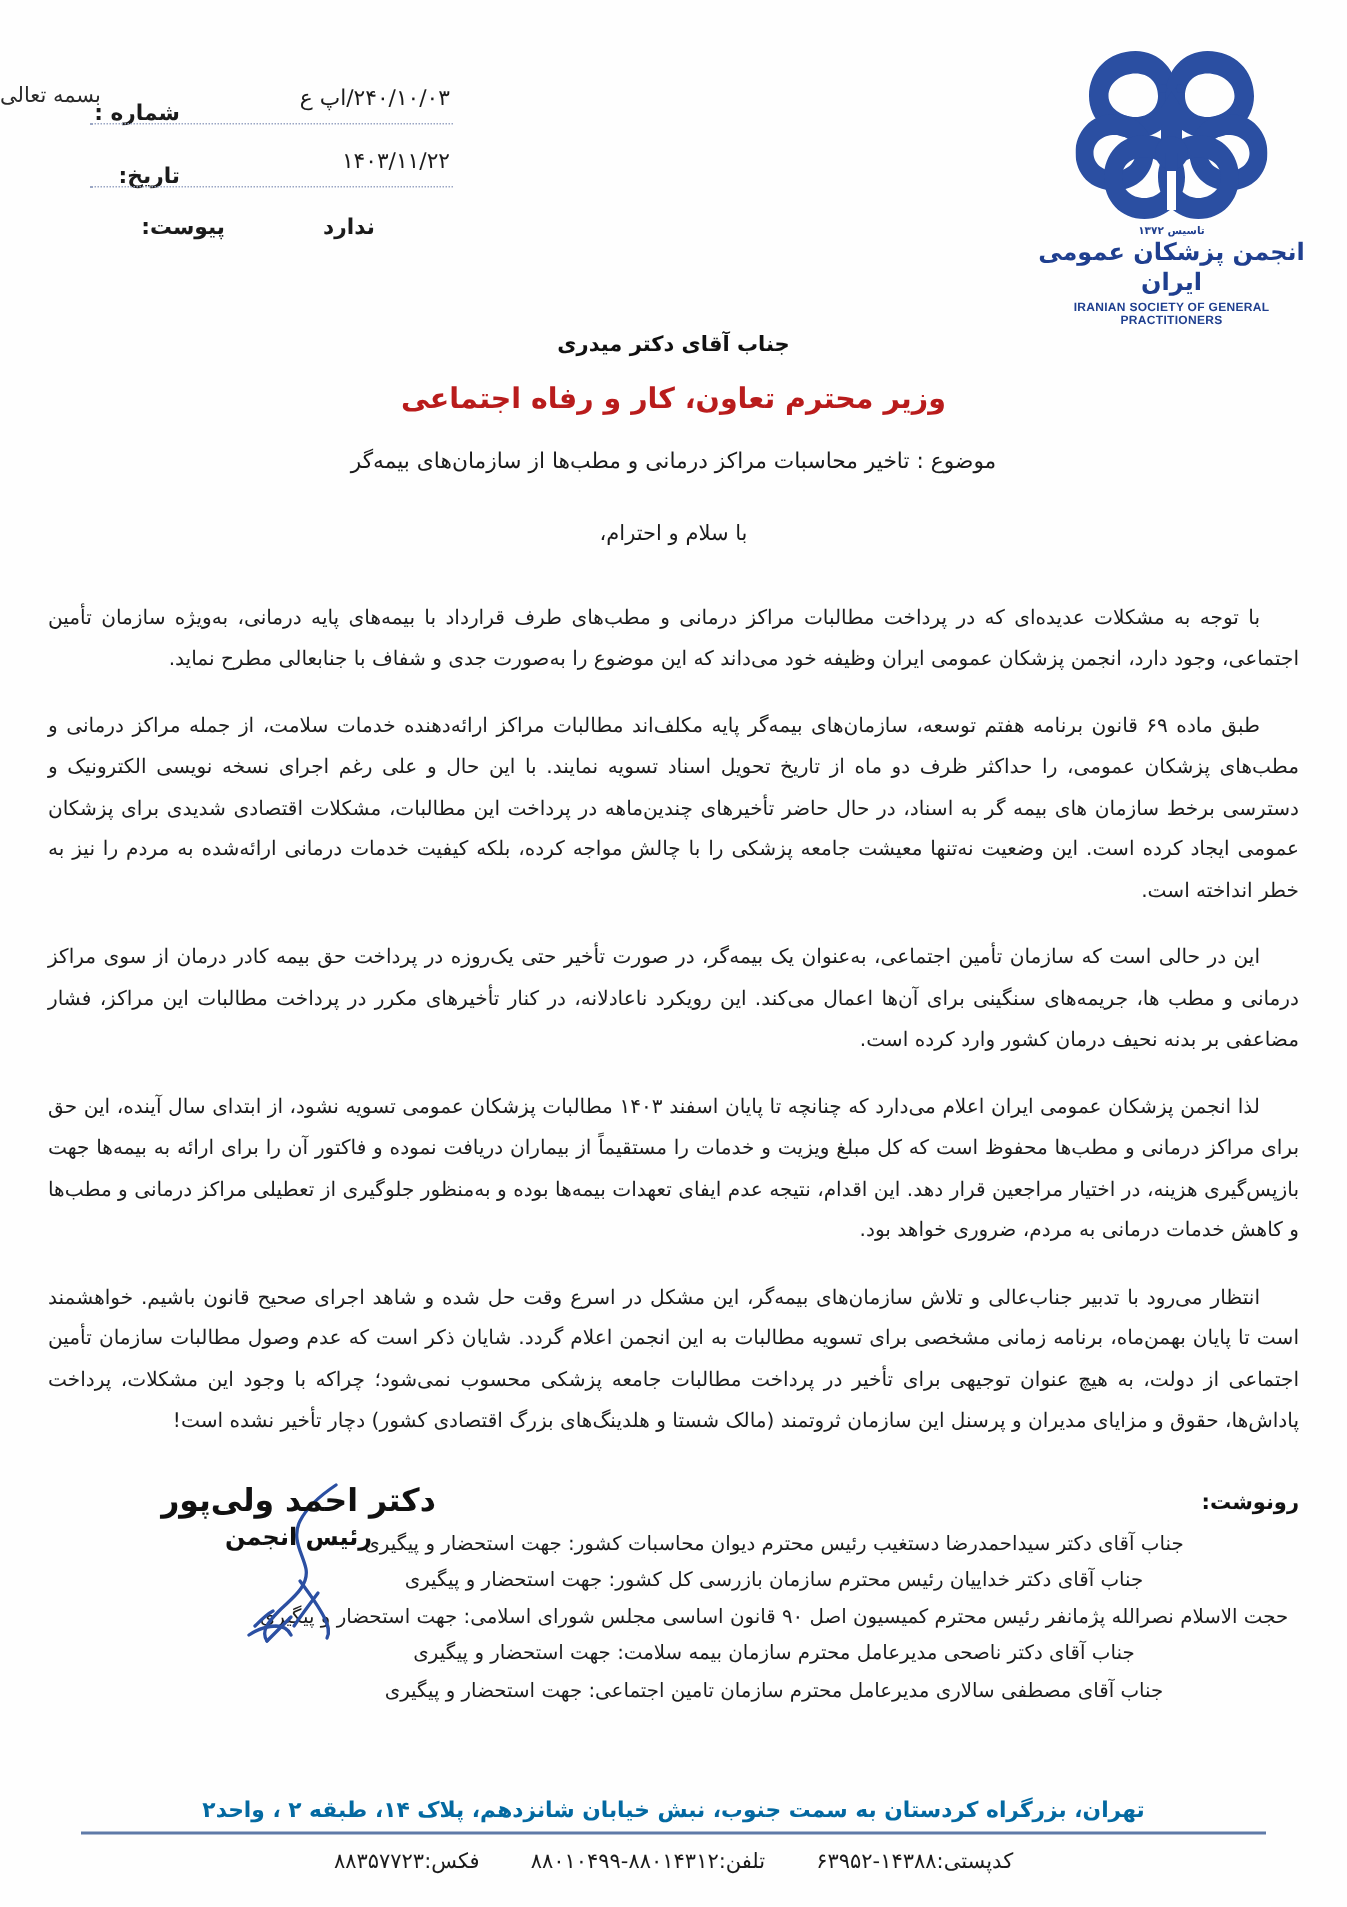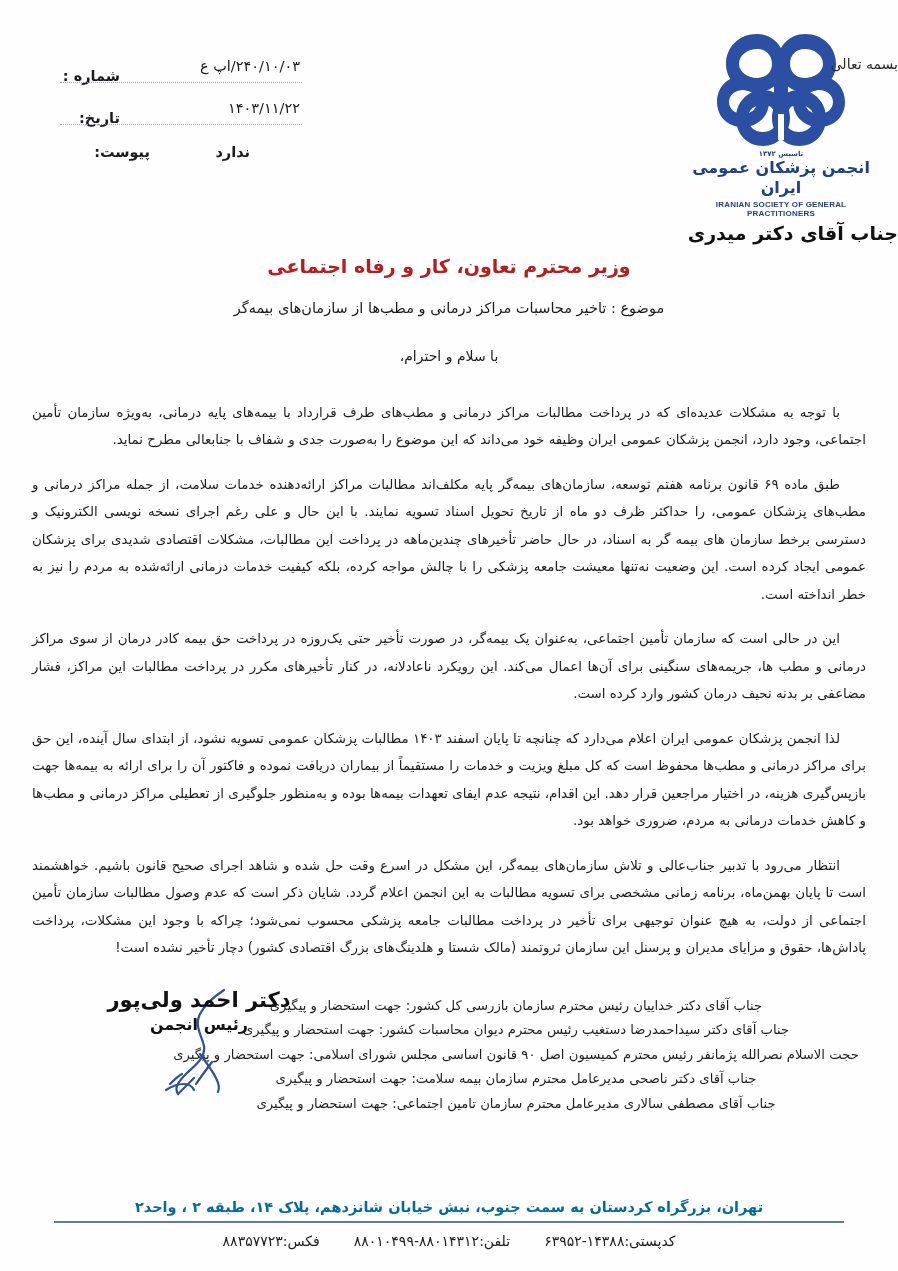--- a/index.html
+++ b/index.html
@@ -67,21 +67,21 @@
     direction: ltr;
     font-family: "Liberation Sans", sans-serif;
   }
 
   
   .basmala {
     position: absolute;
     top: 56px;
     left: 0;
     right: 0;
-    text-align: right;
+    text-align: left;
     font-size: 14px;
     color: #2a2a2a;
   }
 
   
   .meta {
     position: absolute;
     top: 58px;
     left: 60px;
     width: 250px;
@@ -117,21 +117,22 @@
   }
   .meta-row.attach .meta-label { right: 160px; top: 2px; }
   .meta-row.attach .meta-value { right: 60px; top: 2px; font-weight: bold; }
 
   
   .addressee {
     position: absolute;
     top: 222px;
     right: 0;
     left: 0;
-    font-size: 19px;
+    text-align: center;
+    font-size: 14px;
     font-weight: bold;
     color: #111;
     letter-spacing: .2px;
   }
   .addressee2 {
     position: absolute;
     top: 255px;
     right: 0;
     left: 0;
     text-align: center;
@@ -346,22 +347,23 @@
         <path d="M104 82 C98 90 92 98 88 104"></path>
         <path d="M62 104 C66 100 70 96 74 94"></path>
         <path d="M58 110 C64 106 70 104 76 104 C80 104 84 106 86 110"></path>
       </g>
     </svg>
     <div class="sign-name">دکتر احمد ولی‌پور</div>
     <div class="sign-role">رئیس انجمن</div>
   </div>
 
   <div class="cc">
+    <div class="cc-title">رونوشت:</div>
+    <div class="cc-item">جناب آقای دکتر سیداحمدرضا دستغیب رئیس محترم دیوان محاسبات کشور: جهت استحضار و پیگیری</div>
     <div class="cc-item">جناب آقای دکتر خداییان رئیس محترم سازمان بازرسی کل کشور: جهت استحضار و پیگیری</div>
-    <div class="cc-item">جناب آقای دکتر سیداحمدرضا دستغیب رئیس محترم دیوان محاسبات کشور: جهت استحضار و پیگیری</div>
     <div class="cc-item">حجت الاسلام نصرالله پژمانفر رئیس محترم کمیسیون اصل ۹۰ قانون اساسی مجلس شورای اسلامی: جهت استحضار و پیگیری</div>
     <div class="cc-item">جناب آقای دکتر ناصحی مدیرعامل محترم سازمان بیمه سلامت: جهت استحضار و پیگیری</div>
     <div class="cc-item">جناب آقای مصطفی سالاری مدیرعامل محترم سازمان تامین اجتماعی: جهت استحضار و پیگیری</div>
   </div>
 
   <div class="footer">
     <div class="footer-rule" style="border-top:none;"></div>
     <div class="footer-address">تهران، بزرگراه کردستان به سمت جنوب، نبش خیابان شانزدهم، پلاک ۱۴، طبقه ۲ ، واحد۲</div>
     <div class="footer-rule"></div>
     <div class="footer-contact">

